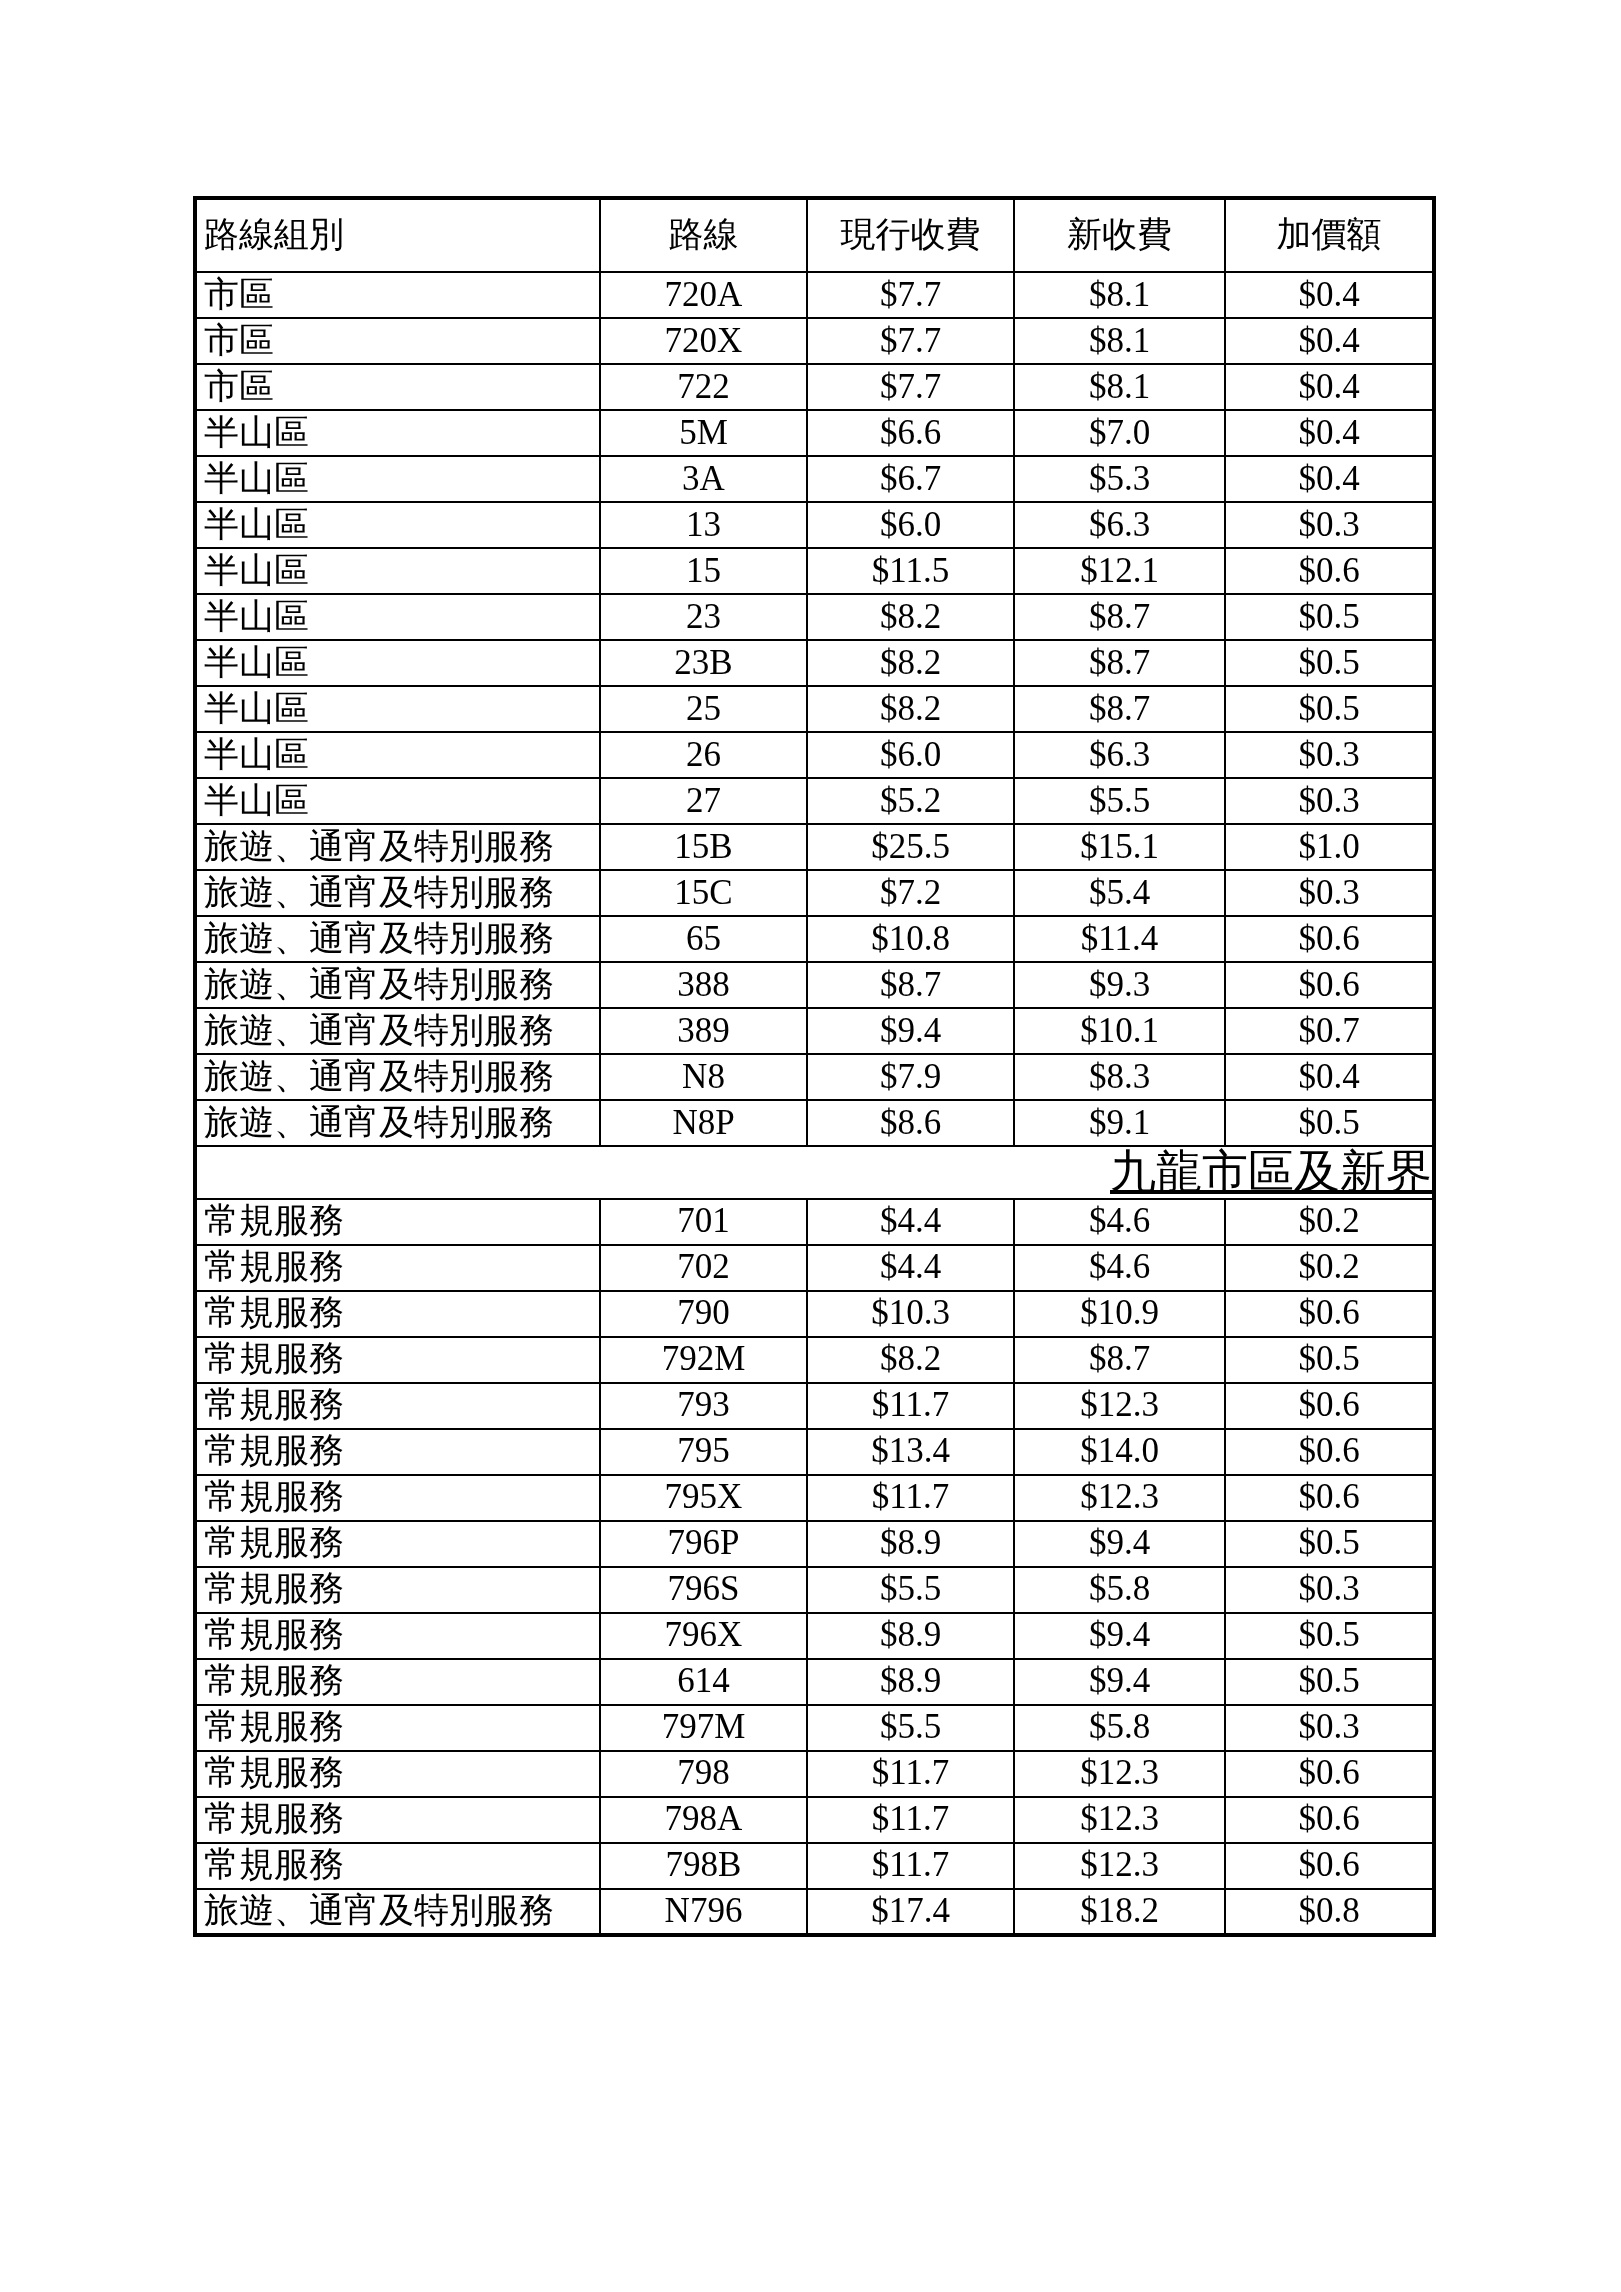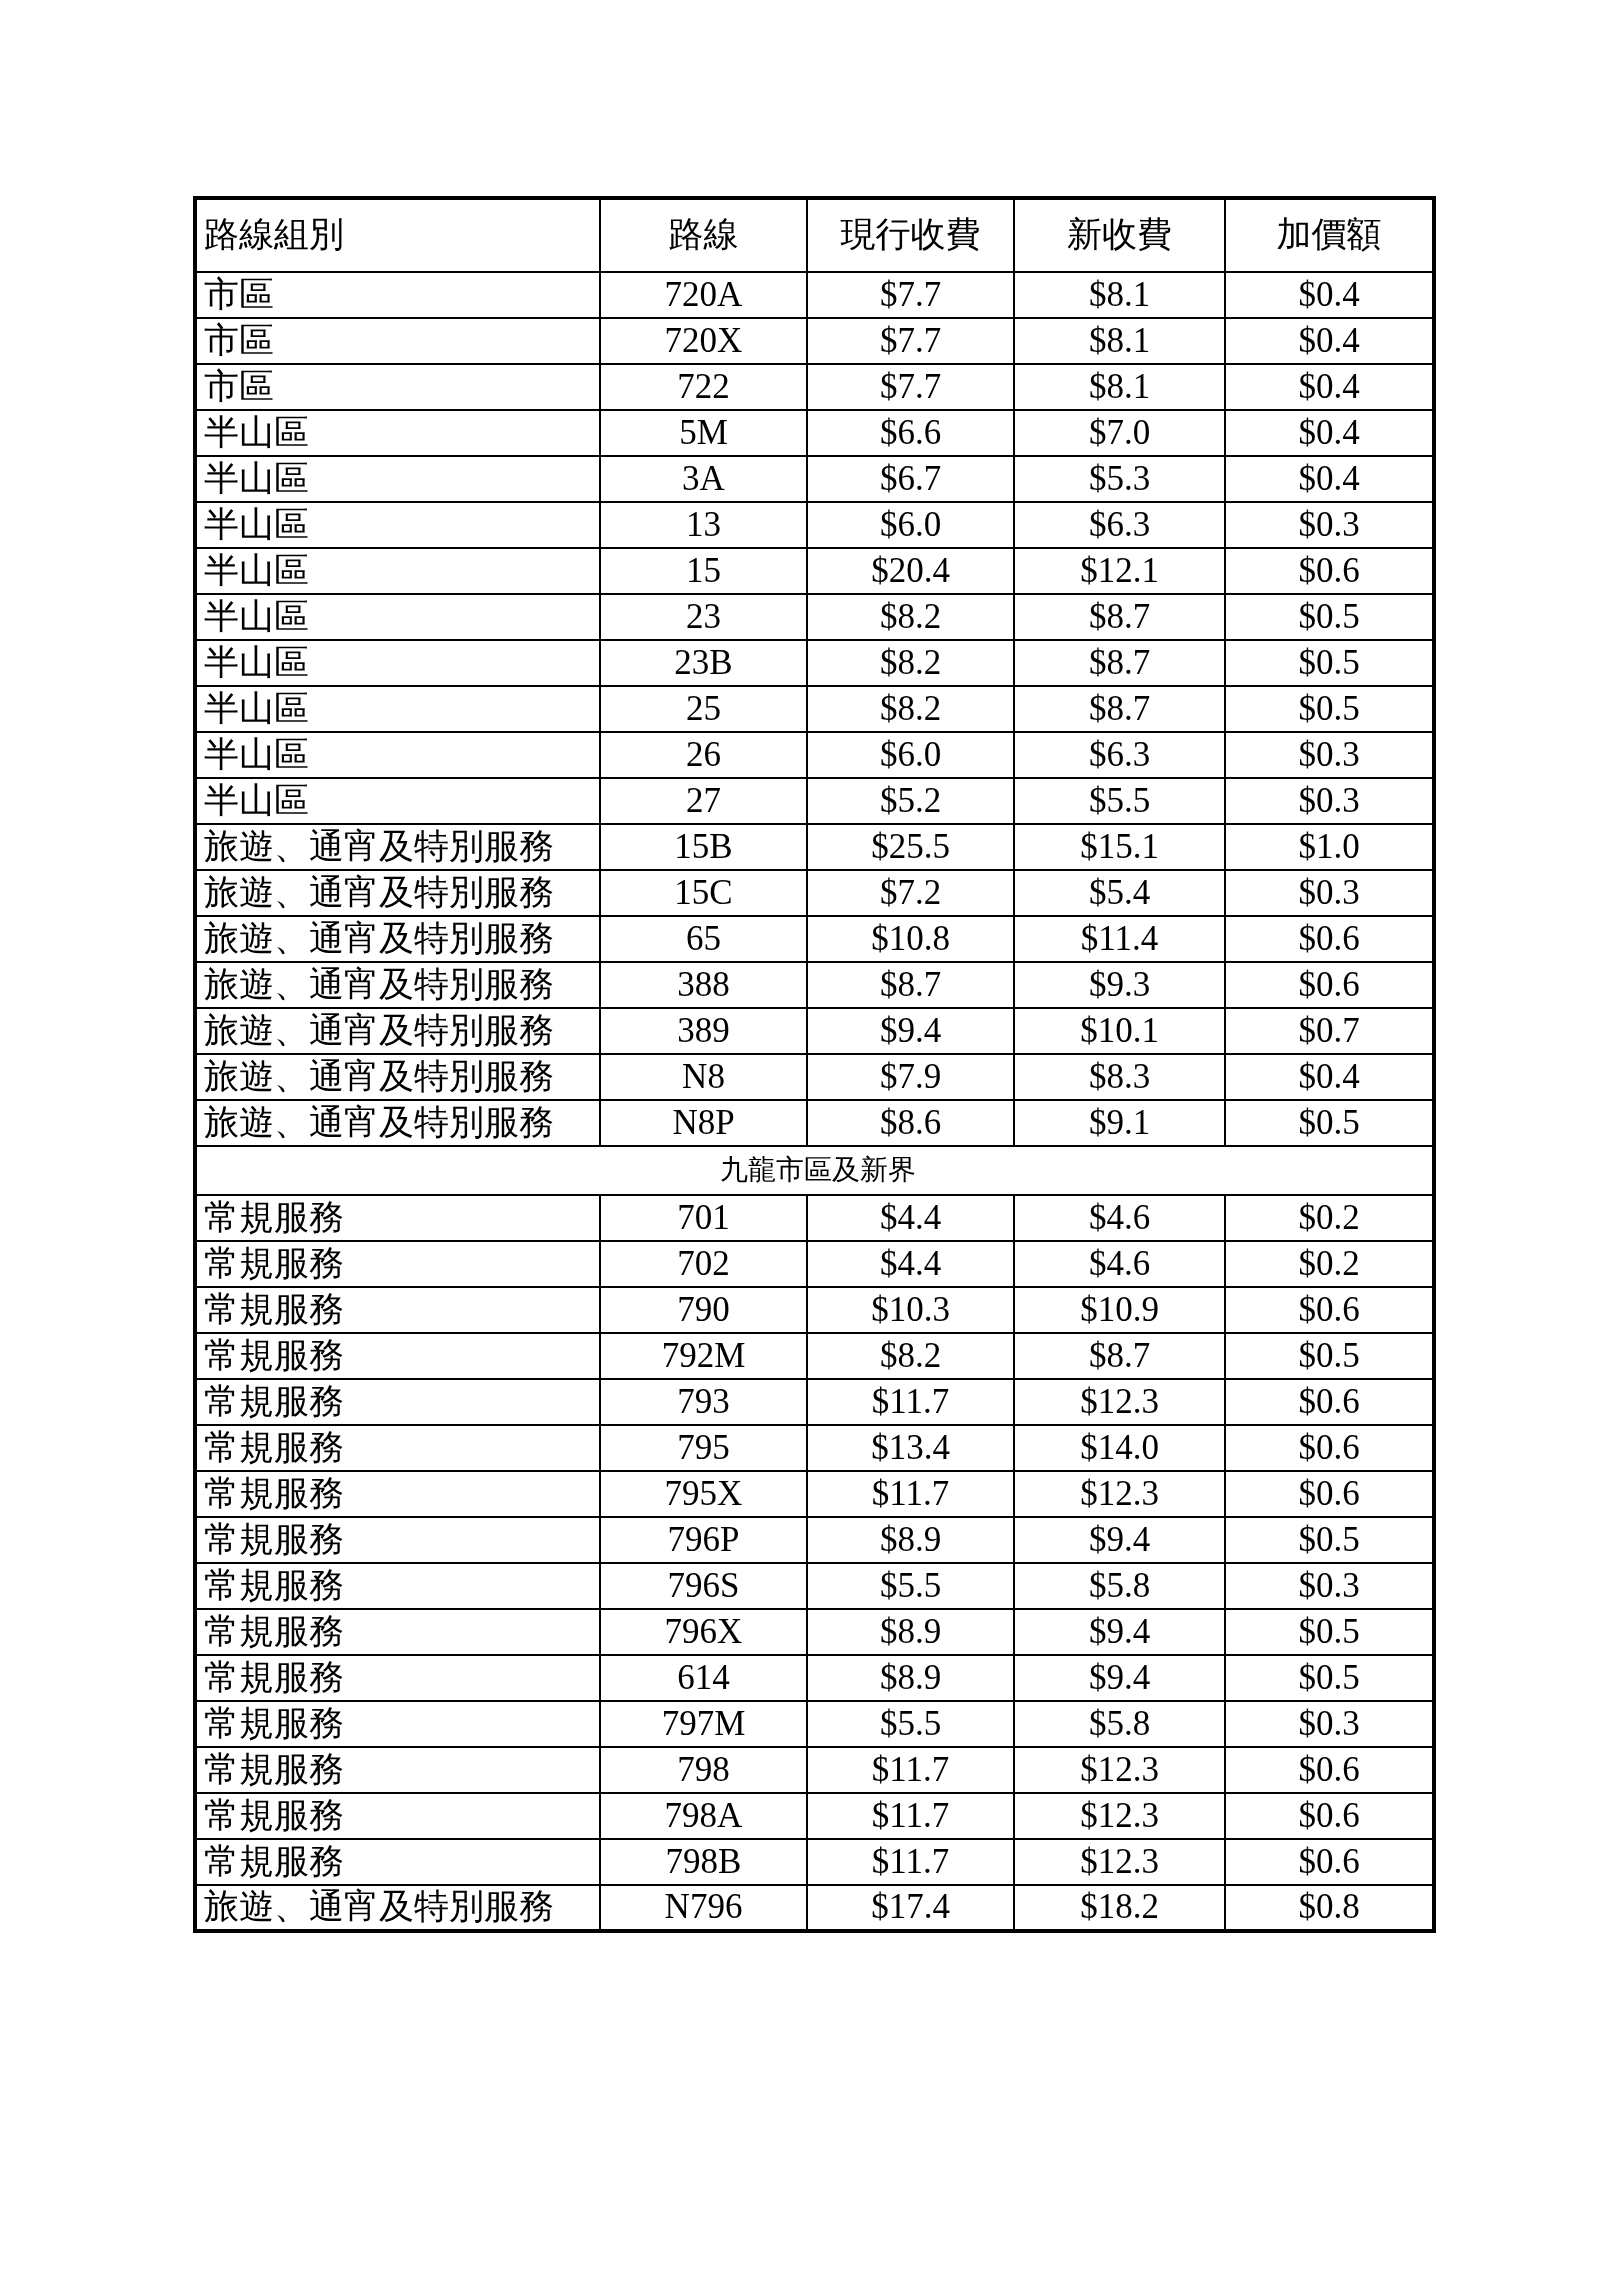--- a/index.html
+++ b/index.html
@@ -46,23 +46,24 @@
     height: 49px;
   }
   th.col-group, td.cell-group {
     text-align: left;
     padding-left: 6.9px;
   }
   th.col-center, td.cell-route, td.cell-fare {
     text-align: center;
   }
   td.cell-section {
-    text-align: center;
+    text-align: right;
     padding-left: 6.9px;
-    font-size: 28px;
+    font-size: 46px;
+    text-decoration: underline;
   }
   .footer {
     position: absolute;
     top: 2158px;
     left: 0;
     width: 1621px;
     text-align: center;
     font-size: 29px;
     color: #000000;
   }
@@ -134,21 +135,21 @@
     <td class="cell-group">半山區</td>
     <td class="cell-route">13</td>
     <td class="cell-fare">$6.0</td>
     <td class="cell-fare">$6.3</td>
     <td class="cell-fare">$0.3</td>
   </tr>
 
   <tr>
     <td class="cell-group">半山區</td>
     <td class="cell-route">15</td>
-    <td class="cell-fare">$20.4</td>
+    <td class="cell-fare">$11.5</td>
     <td class="cell-fare">$12.1</td>
     <td class="cell-fare">$0.6</td>
   </tr>
 
   <tr>
     <td class="cell-group">半山區</td>
     <td class="cell-route">23</td>
     <td class="cell-fare">$8.2</td>
     <td class="cell-fare">$8.7</td>
     <td class="cell-fare">$0.5</td>

